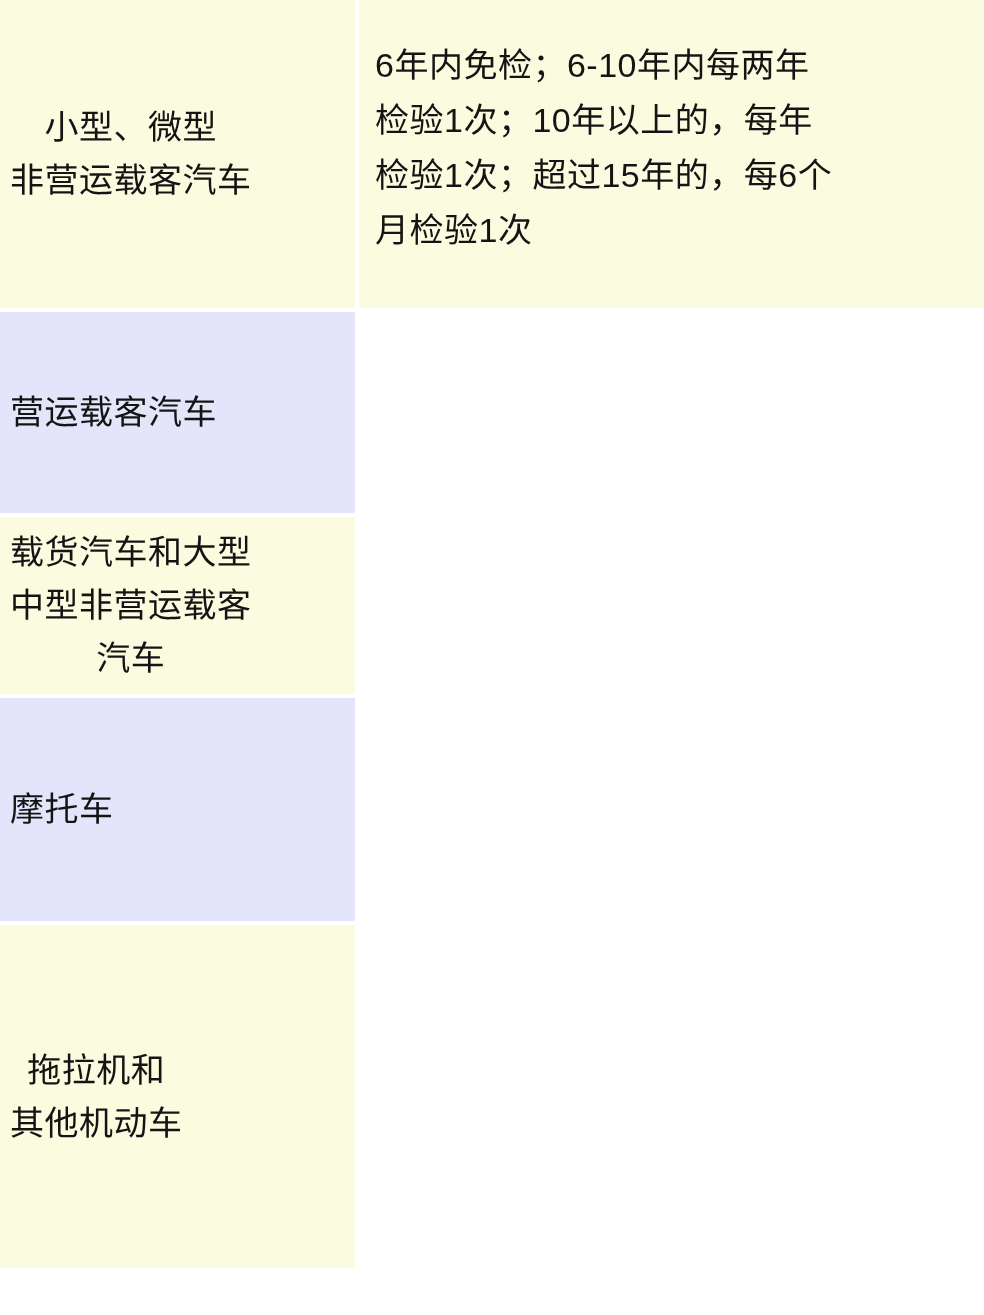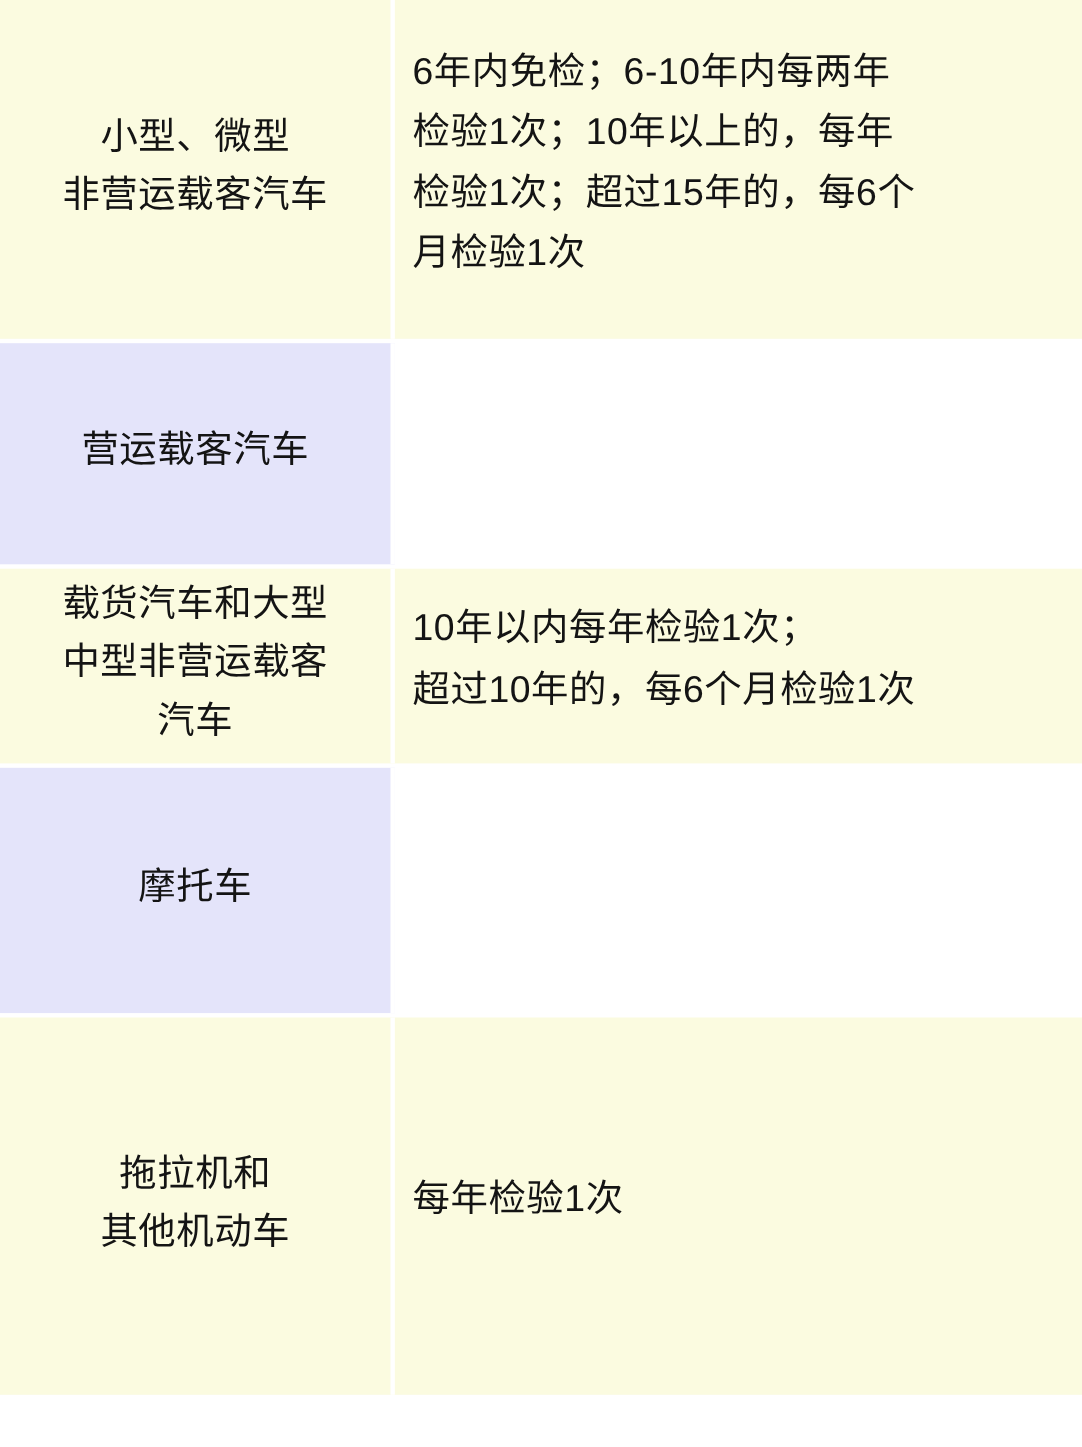--- a/index.html
+++ b/index.html
@@ -32,25 +32,24 @@
   }
   .cell {
     box-sizing: border-box;
     display: flex;
     align-items: center;
     overflow: hidden;
   }
   .cell-type {
     width: 359px;
     flex: 0 0 359px;
-    justify-content: center;
+    justify-content: flex-start;
     text-align: center;
     border-right: 4px solid #ffffff;
     padding: 8px 10px;
-    font-family: Liberation Mono, monospace;
   }
   .cell-rule {
     flex: 1 1 auto;
     justify-content: flex-start;
     text-align: left;
     padding: 8px 22px 20px 16px;
   }
   .txt {
     color: #141414;
     font-size: 34px;
@@ -96,35 +95,28 @@
       <span class="txt">营运载客汽车</span>
     </div>
   </div>
 
   <div class="row row-cream r3">
     <div class="cell cell-type">
       <span class="txt">载货汽车和大型
 中型非营运载客
 汽车</span>
     </div>
-    <div class="cell cell-rule">
-      <span class="txt">10年以内每年检验1次；
-超过10年的，每6个月检验1次</span>
-    </div>
   </div>
 
   <div class="row row-lav r4">
     <div class="cell cell-type">
       <span class="txt">摩托车</span>
     </div>
   </div>
 
   <div class="row row-cream r5">
     <div class="cell cell-type">
       <span class="txt">拖拉机和
 其他机动车</span>
     </div>
-    <div class="cell cell-rule">
-      <span class="txt">每年检验1次</span>
-    </div>
   </div>
 
 </div>
 
 </body></html>

